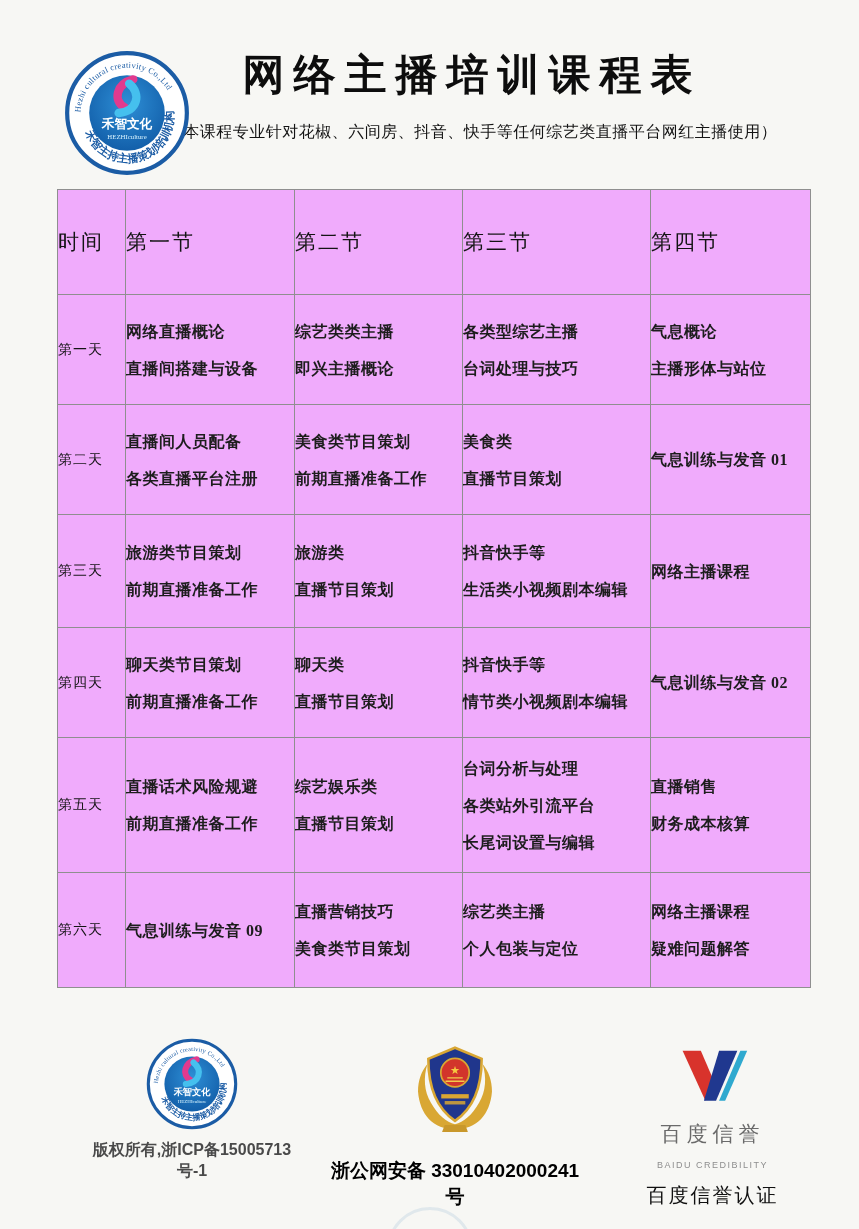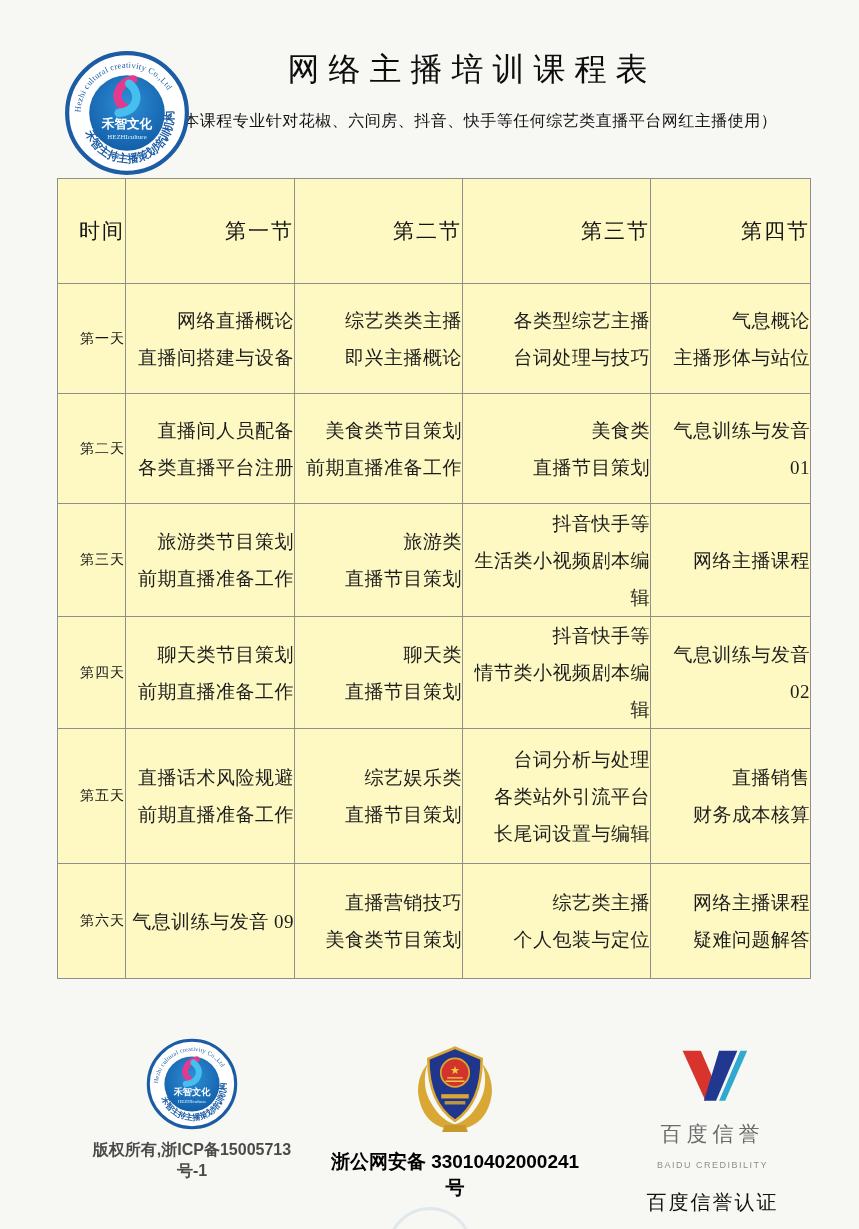--- a/index.html
+++ b/index.html
@@ -11,62 +11,62 @@
     overflow:hidden;
     font-family:"Liberation Serif","DejaVu Serif",serif;
     color:#1b1b1b;
   }
 
   
   .header { position:relative; padding-top:52px; }
   .hezhi-logo-header { position:absolute; left:64px; top:50px; }
   .header-text { margin-left:85px; text-align:center; }
   .page-title {
-    font-size:32px; font-weight:normal; letter-spacing:9px;
+    font-size:42px; font-weight:bold; letter-spacing:9px;
     line-height:1.1; color:#0d0d0d;
   }
   .page-subtitle { margin-top:24px; font-size:16px; color:#141414; letter-spacing:0.5px; }
 
   
   table.course-table {
     margin:46px 0 0 57px;
     width:753px;
     border-collapse:collapse;
     table-layout:fixed;
   }
   .course-table th, .course-table td {
     border:1px solid #8f8f8f;
-    text-align:right;
+    text-align:left;
     vertical-align:middle;
     font-weight:normal;
-    background:#fef9c3;
+    background:#f0abfc;
   }
   .course-table thead tr { height:105px; }
   .course-table th { font-size:21px; letter-spacing:2px; color:#141414; }
   .course-table td.day-cell { font-size:14px; letter-spacing:1px; color:#141414; }
-  .course-table td .line { font-size:19px; line-height:37px; color:#1d1d1d; letter-spacing:0.5px; }
+  .course-table td .line { font-size:16px; line-height:37px; color:#1d1d1d; letter-spacing:0.5px;font-weight:bold; }
   .course-table tbody tr:nth-child(1) { height:110px; }
   .course-table tbody tr:nth-child(2) { height:110px; }
   .course-table tbody tr:nth-child(3) { height:113px; }
   .course-table tbody tr:nth-child(4) { height:110px; }
   .course-table tbody tr:nth-child(5) { height:135px; }
   .course-table tbody tr:nth-child(6) { height:115px; }
 
   
   .footer { position:absolute; left:0; top:1030px; width:859px; height:199px; }
   .f-col { position:absolute; text-align:center; }
   .f-hezhi  { left:82px;  width:220px; top:8px; }
   .f-police { left:330px; width:250px; top:12px; }
   .f-baidu  { left:610px; width:205px; top:16px; }
   .sans { font-family:"Liberation Sans","DejaVu Sans",sans-serif; }
   .copyright { margin-top:6px; font-size:16px; color:#4a4a4a;font-weight:bold; }
-  .police-record { margin-top:9px; font-size:19px; font-weight:bold; color:#000;text-align:center; }
+  .police-record { margin-top:18px; font-size:19px; font-weight:bold; color:#000;text-align:center; }
   .baidu-cn { margin-top:6px; font-size:21px; color:#6a6a6a; letter-spacing:5px; }
   .baidu-en { margin-top:12px; font-size:9px; color:#8e8e8e; letter-spacing:1.5px; }
-  .baidu-cert { margin-top:19px; font-size:20px; color:#101010; letter-spacing:2px; }
+  .baidu-cert { margin-top:12px; font-size:20px; color:#101010; letter-spacing:2px; }
 
   
   .bottom-arc {
     position:absolute; left:387px; top:1207px;
     width:86px; height:86px; border-radius:50%;
     border:3px solid #c3d4e2; opacity:0.45;
   }
 </style>
 </head>
 <body>

